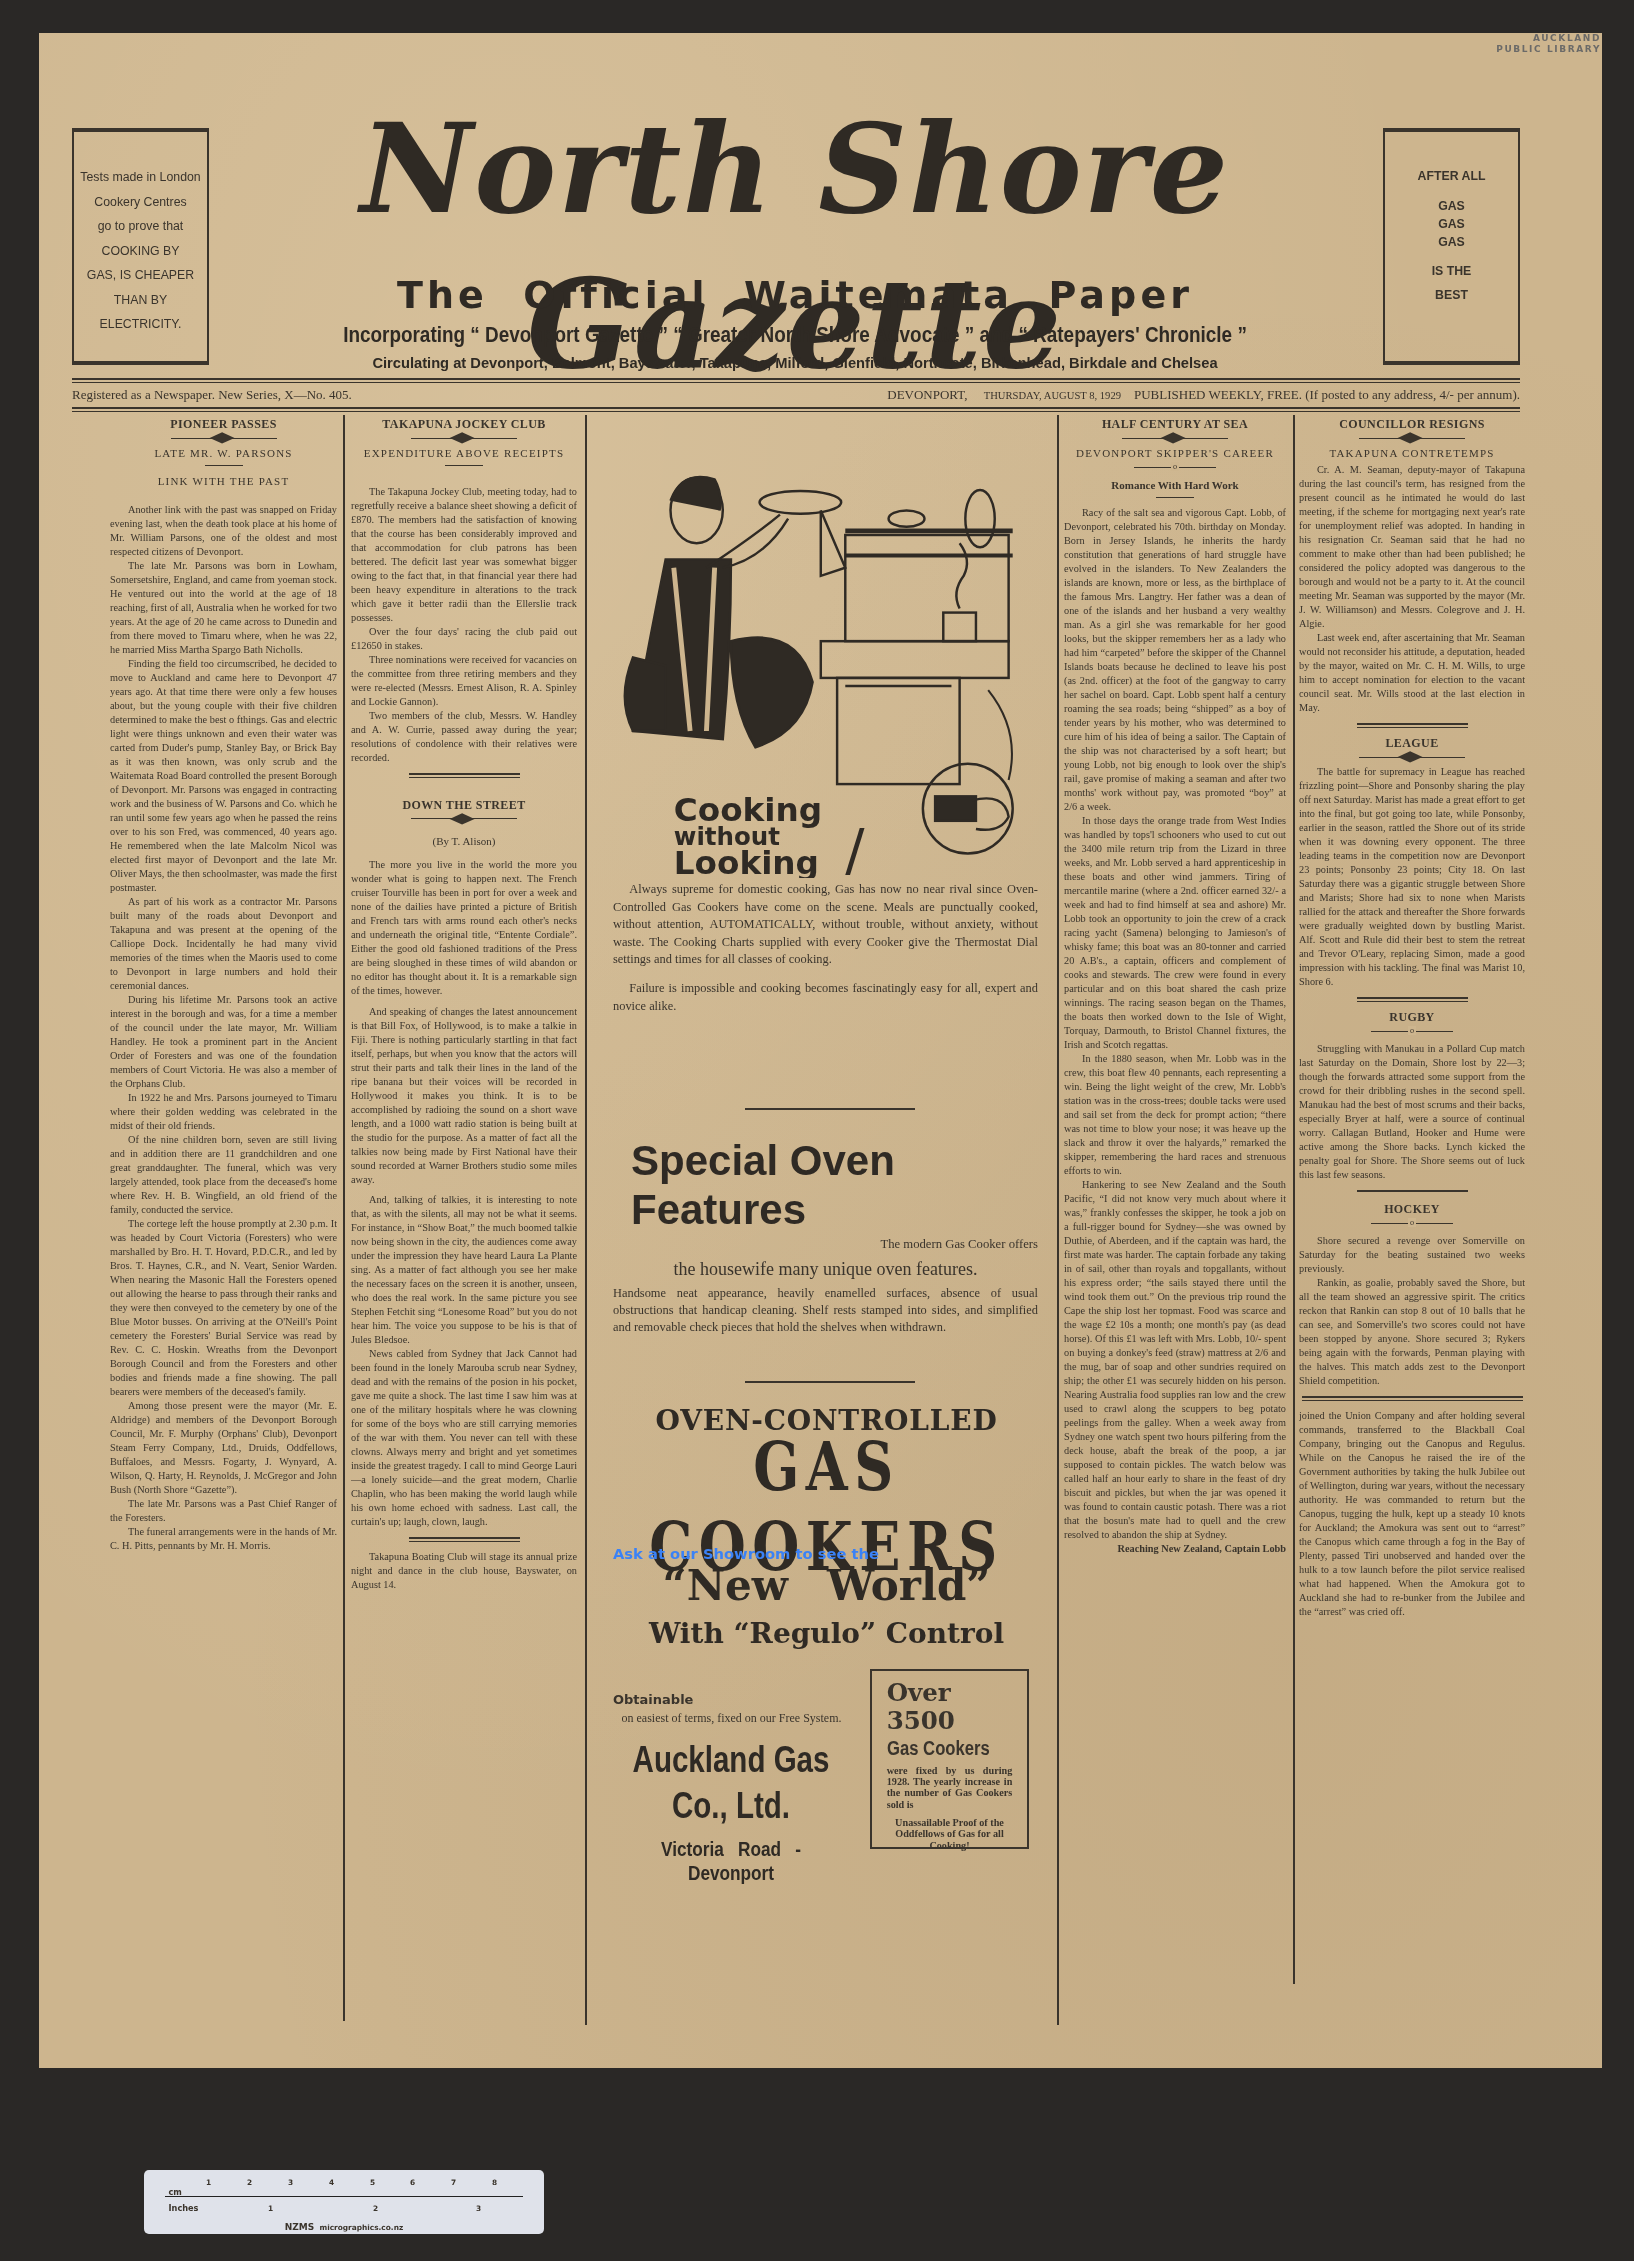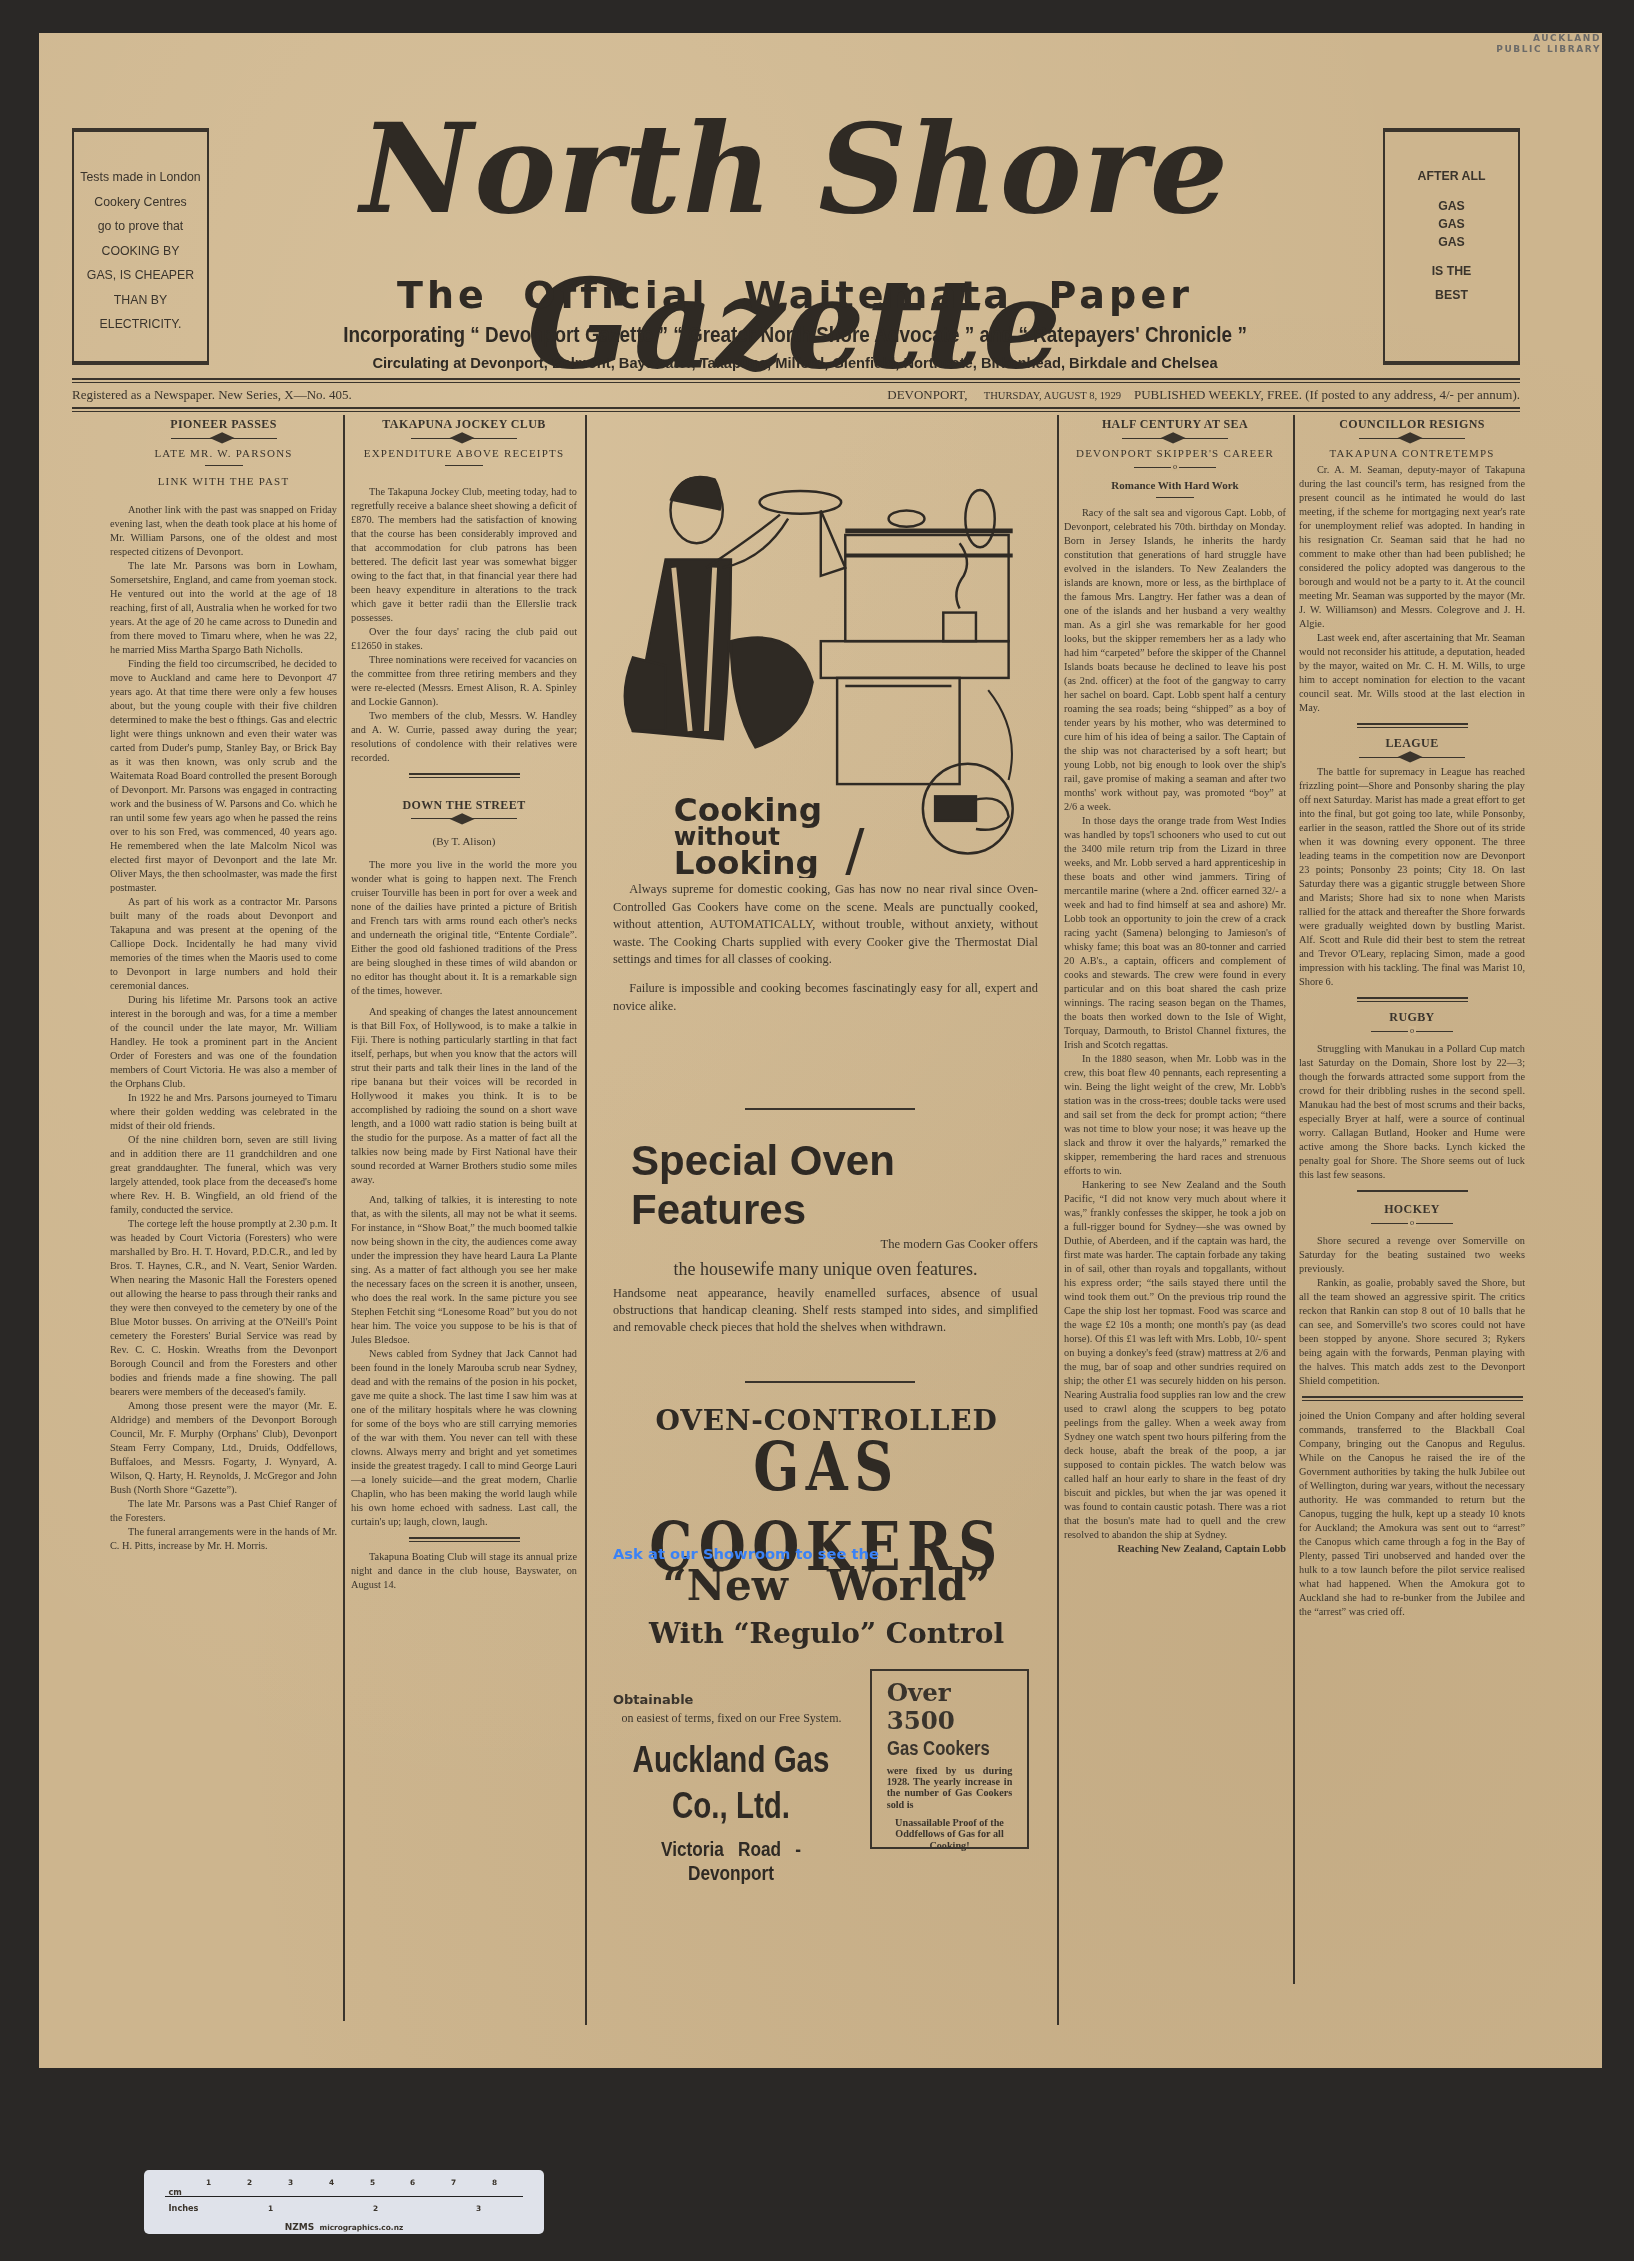--- a/index.html
+++ b/index.html
@@ -180,21 +180,21 @@
   <p>Another link with the past was snapped on Friday evening last, when the death took place at his home of Mr. William Parsons, one of the oldest and most respected citizens of Devonport.</p>
   <p>The late Mr. Parsons was born in Lowham, Somersetshire, England, and came from yoeman stock. He ventured out into the world at the age of 18 reaching, first of all, Australia when he worked for two years. At the age of 20 he came across to Dunedin and from there moved to Timaru where, when he was 22, he married Miss Martha Spargo Bath Nicholls.</p>
   <p>Finding the field too circumscribed, he decided to move to Auckland and came here to Devonport 47 years ago. At that time there were only a few houses about, but the young couple with their five children determined to make the best o fthings. Gas and electric light were things unknown and even their water was carted from Duder's pump, Stanley Bay, or Brick Bay as it was then known, was only scrub and the Waitemata Road Board controlled the present Borough of Devonport. Mr. Parsons was engaged in contracting work and the business of W. Parsons and Co. which he ran until some few years ago when he passed the reins over to his son Fred, was commenced, 40 years ago. He remembered when the late Malcolm Nicol was elected first mayor of Devonport and the late Mr. Oliver Mays, the then schoolmaster, was made the first postmaster.</p>
   <p>As part of his work as a contractor Mr. Parsons built many of the roads about Devonport and Takapuna and was present at the opening of the Calliope Dock. Incidentally he had many vivid memories of the times when the Maoris used to come to Devonport in large numbers and hold their ceremonial dances.</p>
   <p>During his lifetime Mr. Parsons took an active interest in the borough and was, for a time a member of the council under the late mayor, Mr. William Handley. He took a prominent part in the Ancient Order of Foresters and was one of the foundation members of Court Victoria. He was also a member of the Orphans Club.</p>
   <p>In 1922 he and Mrs. Parsons journeyed to Timaru where their golden wedding was celebrated in the midst of their old friends.</p>
   <p>Of the nine children born, seven are still living and in addition there are 11 grandchildren and one great granddaughter. The funeral, which was very largely attended, took place from the deceased's home where Rev. H. B. Wingfield, an old friend of the family, conducted the service.</p>
   <p>The cortege left the house promptly at 2.30 p.m. It was headed by Court Victoria (Foresters) who were marshalled by Bro. H. T. Hovard, P.D.C.R., and led by Bros. T. Haynes, C.R., and N. Veart, Senior Warden. When nearing the Masonic Hall the Foresters opened out allowing the hearse to pass through their ranks and they were then conveyed to the cemetery by one of the Blue Motor busses. On arriving at the O'Neill's Point cemetery the Foresters' Burial Service was read by Rev. C. C. Hoskin. Wreaths from the Devonport Borough Council and from the Foresters and other bodies and friends made a fine showing. The pall bearers were members of the deceased's family.</p>
   <p>Among those present were the mayor (Mr. E. Aldridge) and members of the Devonport Borough Council, Mr. F. Murphy (Orphans' Club), Devonport Steam Ferry Company, Ltd., Druids, Oddfellows, Buffaloes, and Messrs. Fogarty, J. Wynyard, A. Wilson, Q. Harty, H. Reynolds, J. McGregor and John Bush (North Shore “Gazette”).</p>
   <p>The late Mr. Parsons was a Past Chief Ranger of the Foresters.</p>
-  <p>The funeral arrangements were in the hands of Mr. C. H. Pitts, increase by Mr. H. Morris.</p>
+  <p>The funeral arrangements were in the hands of Mr. C. H. Pitts, pennants by Mr. H. Morris.</p>
 </div>
 
 <div class="col c2">
   <div class="hd">TAKAPUNA JOCKEY CLUB</div>
   <div class="diamond-rule"></div>
   <div class="sub">EXPENDITURE ABOVE RECEIPTS</div>
   <div class="short-rule"></div>
   <div class="spacer"></div>
   <p>The Takapuna Jockey Club, meeting today, had to regretfully receive a balance sheet showing a deficit of £870. The members had the satisfaction of knowing that the course has been considerably improved and that accommodation for club patrons has been bettered. The deficit last year was somewhat bigger owing to the fact that, in that financial year there had been heavy expenditure in alterations to the track which gave it better radii than the Ellerslie track possesses.</p>
   <p>Over the four days' racing the club paid out £12650 in stakes.</p>

